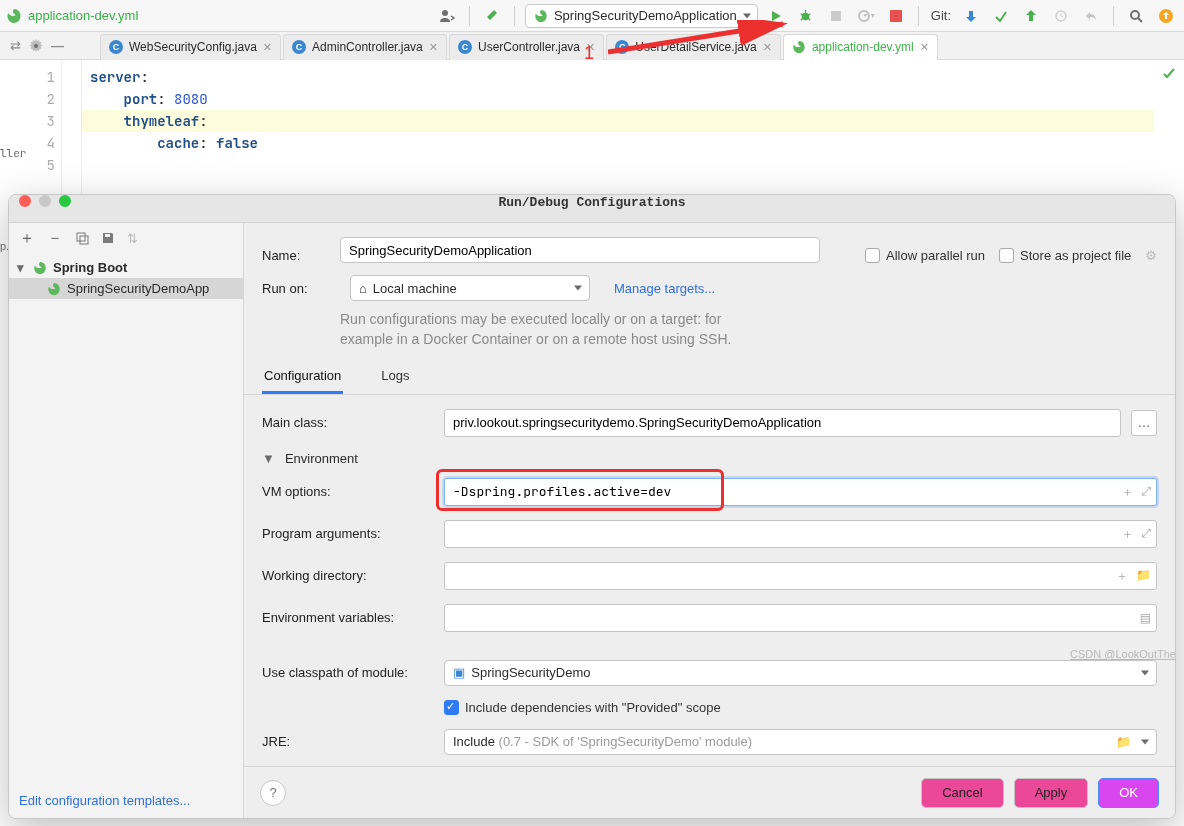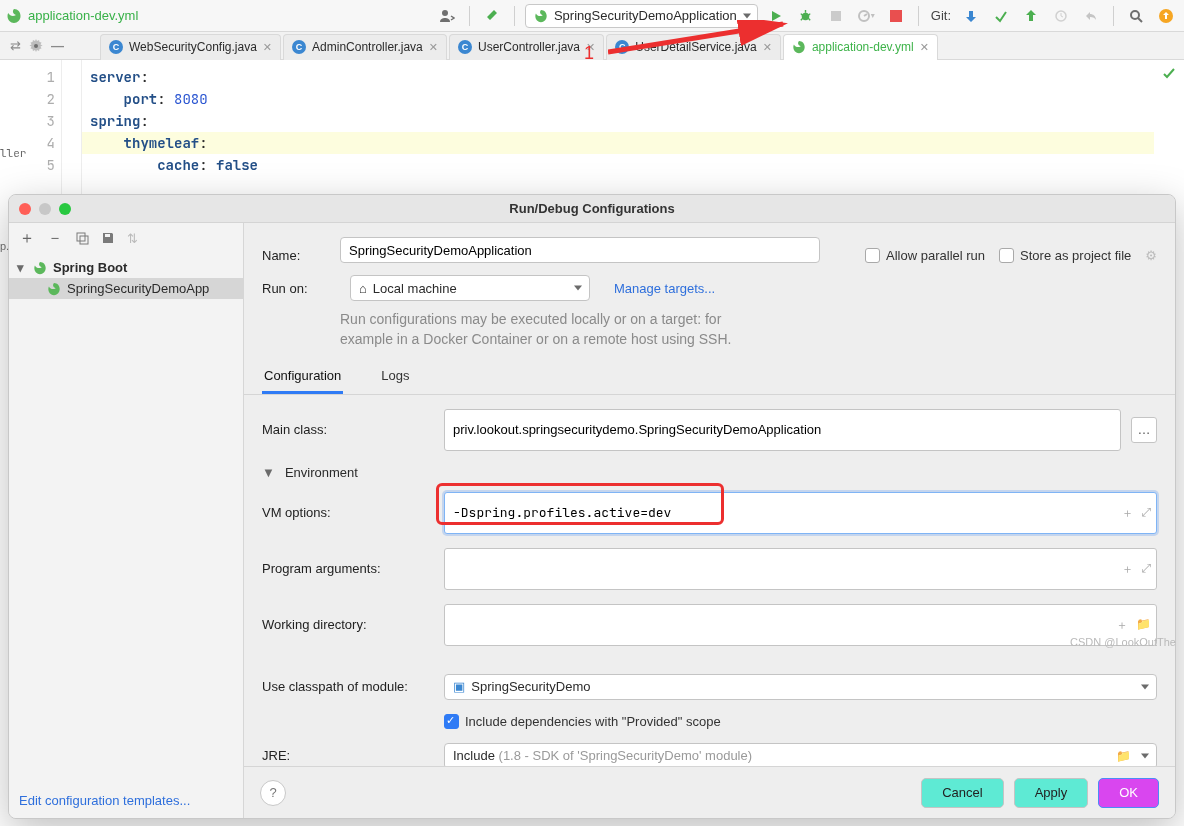--- a/index.html
+++ b/index.html
@@ -75,21 +75,21 @@
   .ann1{position:absolute;left:584px;top:43px;color:#ec2f2f;font-size:18px;font-family:Arial;}
   .ann2{position:absolute;left:726px;top:480px;color:#ec2f2f;font-size:20px;font-family:Arial;}
 
   
   .dialog{
     position:absolute;left:8px;top:194px;width:1168px;height:625px;
     background:#eeeeee;border:1px solid #c8c8c8;border-radius:8px;
     box-shadow:0 12px 40px rgba(0,0,0,.25);
     display:flex;flex-direction:column;overflow:hidden;
   }
-  .dlg-titlebar{height:28px;display:flex;align-items:center;position:relative;background:#e6e6e6;border-bottom:1px solid #d4d4d4;}
+  .dlg-titlebar{height:28px;display:flex;align-items:flex-start;position:relative;background:#e6e6e6;border-bottom:1px solid #d4d4d4;font-family:Liberation Mono, monospace;}
   .traffic{display:flex;gap:8px;padding-left:10px;}
   .dot{width:12px;height:12px;border-radius:50%;}
   .dot.r{background:#ff5f57;} .dot.y{background:#c7c7c7;} .dot.g{background:#28c840;}
   .dlg-title{position:absolute;left:0;right:0;text-align:center;font-weight:600;color:#333;}
   .dlg-body{flex:1;display:flex;min-height:0;}
   .dlg-left{width:235px;border-right:1px solid #d6d6d6;background:#f3f3f3;display:flex;flex-direction:column;}
   .dlg-left-toolbar{height:30px;display:flex;align-items:center;gap:12px;padding:0 10px;color:#7a7a7a;}
   .tree{flex:1;padding:4px 0;font-size:13px;}
   .tree-node{display:flex;align-items:center;gap:6px;padding:3px 8px;}
   .tree-arrow{width:10px;color:#6b6b6b;}
@@ -110,34 +110,34 @@
   .combo{height:26px;border:1px solid #c4c4c4;border-radius:4px;background:#fff;padding:0 22px 0 8px;position:relative;display:flex;align-items:center;gap:6px;}
   .combo::after{content:"";position:absolute;right:7px;top:50%;transform:translateY(-50%);border-left:4px solid transparent;border-right:4px solid transparent;border-top:5px solid #6b6b6b;}
   .hint{color:#8a8a8a;font-size:14px;line-height:1.45;padding:6px 18px 0 96px;max-width:540px;}
   .tabsrow{display:flex;gap:36px;padding:18px 18px 0;border-bottom:1px solid #d5d5d5;}
   .dtab{padding:0 2px 8px;color:#333;cursor:pointer;}
   .dtab.active{border-bottom:3px solid #2f7bf5;color:#111;}
   .panel{flex:1;overflow:auto;padding:14px 18px;}
   .row{display:flex;align-items:center;gap:10px;margin-bottom:14px;}
   .row .flab{width:172px;color:#222;}
   .row .field{flex:1;}
-  .ip{width:100%;height:42px;border:1px solid #c4c4c4;border-radius:3px;background:#fff;padding:0 8px;font-family:inherit;font-size:13px;}
+  .ip{width:100%;height:28px;border:1px solid #c4c4c4;border-radius:3px;background:#fff;padding:0 8px;font-family:inherit;font-size:13px;}
   .ip.mono{font-family:"JetBrains Mono","Menlo",monospace;}
   .ip-wrap{position:relative;}
   .ip-affix{position:absolute;right:6px;top:50%;transform:translateY(-50%);display:flex;gap:8px;color:#a8a8a8;font-size:12px;}
   .hl-red{position:absolute;border:3px solid #ec2f2f;border-radius:6px;pointer-events:none;}
   .sqbtn{width:26px;height:26px;border:1px solid #c4c4c4;border-radius:3px;background:#fff;display:flex;align-items:center;justify-content:center;color:#555;}
   .section-arrow{display:inline-block;transform:rotate(0);margin-right:4px;color:#6b6b6b;}
   .grey-inside{color:#9a9a9a;}
   .dlg-footer{height:52px;border-top:1px solid #d5d5d5;background:#eee;display:flex;align-items:center;padding:0 16px;gap:10px;}
   .helpbtn{width:26px;height:26px;border:1px solid #c8c8c8;border-radius:50%;background:#fff;color:#777;display:flex;align-items:center;justify-content:center;}
   .dlg-footer .sp{flex:1;}
-  .btn{height:30px;padding:0 20px;border-radius:5px;border:1px solid #c4c4c4;background:#5eead4;color:#222;display:flex;align-items:center;}
+  .btn{height:30px;padding:0 20px;border-radius:5px;border:1px solid #c4c4c4;background:#ec4899;color:#222;display:flex;align-items:center;}
   .btn.primary{background:#d946ef;border-color:#4a8cf7;color:#fff;}
-  .watermark{position:absolute;right:8px;bottom:178px;color:#b9b9b9;font-size:11px;}
+  .watermark{position:absolute;right:8px;bottom:166px;color:#b9b9b9;font-size:11px;text-decoration:underline;}
   .left-margin-text{position:absolute;left:0;top:86px;width:20px;font-size:11px;color:#666;}
 </style>
 </head>
 <body>
 
 <div class="topbar">
   <div class="breadcrumb">
     <span class="bc-icon">
       <svg width="16" height="16" viewBox="0 0 16 16">
           <path fill="#5cb85c" d="M8 1c4 .2 6.5 3 6.5 7 0 4-3 7-6.5 7S1.5 12 1.5 8c0-1 .2-2 .7-3C4 8 7 9 10 7c-3-1-4-4-2-6z"></path>
@@ -286,21 +286,20 @@
       <div>1</div>
       <div>2</div>
       <div>3</div>
       <div>4</div>
       <div>5</div>
     </div>
   <div class="foldcol"></div>
   <div class="code" id="code">
       <div><span class="kw">server</span>:</div>
       <div>&nbsp;&nbsp;&nbsp;&nbsp;<span class="kw">port</span>: <span class="num">8080</span></div>
-      <div><span class="kw">spring</span>:</div>
       <div class="hlrow">&nbsp;&nbsp;&nbsp;&nbsp;<span class="kw">thymeleaf</span>:</div>
       <div>&nbsp;&nbsp;&nbsp;&nbsp;&nbsp;&nbsp;&nbsp;&nbsp;<span class="kw">cache</span>: <span class="bool">false</span></div>
     </div>
   <div class="rightcheck">
     <svg width="16" height="16" viewBox="0 0 16 16">
         <path stroke="#4caf50" stroke-width="2" fill="none" d="M3 8l3 3 7-8"></path>
       </svg>
   </div>
 </div>
 
@@ -436,20 +435,29 @@
           <div class="flab">Working directory:</div>
           <div class="field ip-wrap">
             <input class="ip" style="">
             <div class="ip-affix">
                 <span>＋</span>
                 <span>📁</span>
               </div>
           </div>
         </div>
 
+        <div class="row">
+          <div class="flab">Environment variables:</div>
+          <div class="field ip-wrap">
+            <input class="ip" style="">
+            <div class="ip-affix">
+                <span>▤</span>
+              </div>
+          </div>
+        </div>
 
         <div style="height:14px"></div>
 
         <div class="row">
           <div class="flab">Use classpath of module:</div>
           <div class="field">
             <div class="combo" style="width:100%">
               <span style="color:#3b87d1">▣</span>
               <span>SpringSecurityDemo</span>
             </div>
@@ -461,21 +469,21 @@
           <label class="chk">
             <span class="chkbox on"></span>
             <span>Include dependencies with "Provided" scope</span>
           </label>
         </div>
 
         <div class="row">
           <div class="flab">JRE:</div>
           <div class="field ip-wrap">
             <div class="combo" style="width:100%">
-              <span><span>Include </span><span class="grey-inside">(1.8 - SDK of 'SpringSecurityDemo' module)</span></span>
+              <span><span>Include </span><span class="grey-inside">(0.7 - SDK of 'SpringSecurityDemo' module)</span></span>
             </div>
             <div class="ip-affix" style="right:26px">
                 <span style="color:#b9b9b9">📁</span>
               </div>
           </div>
         </div>
 
         <div class="row">
           <div class="flab">Shorten command line:</div>
           <div class="field">

